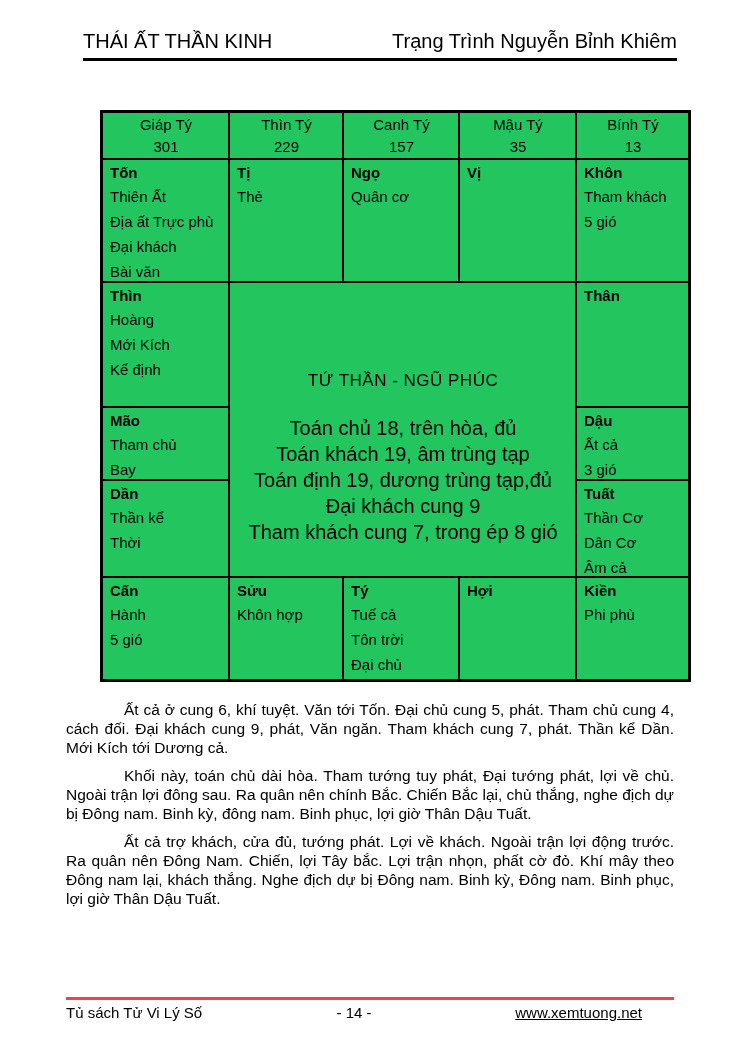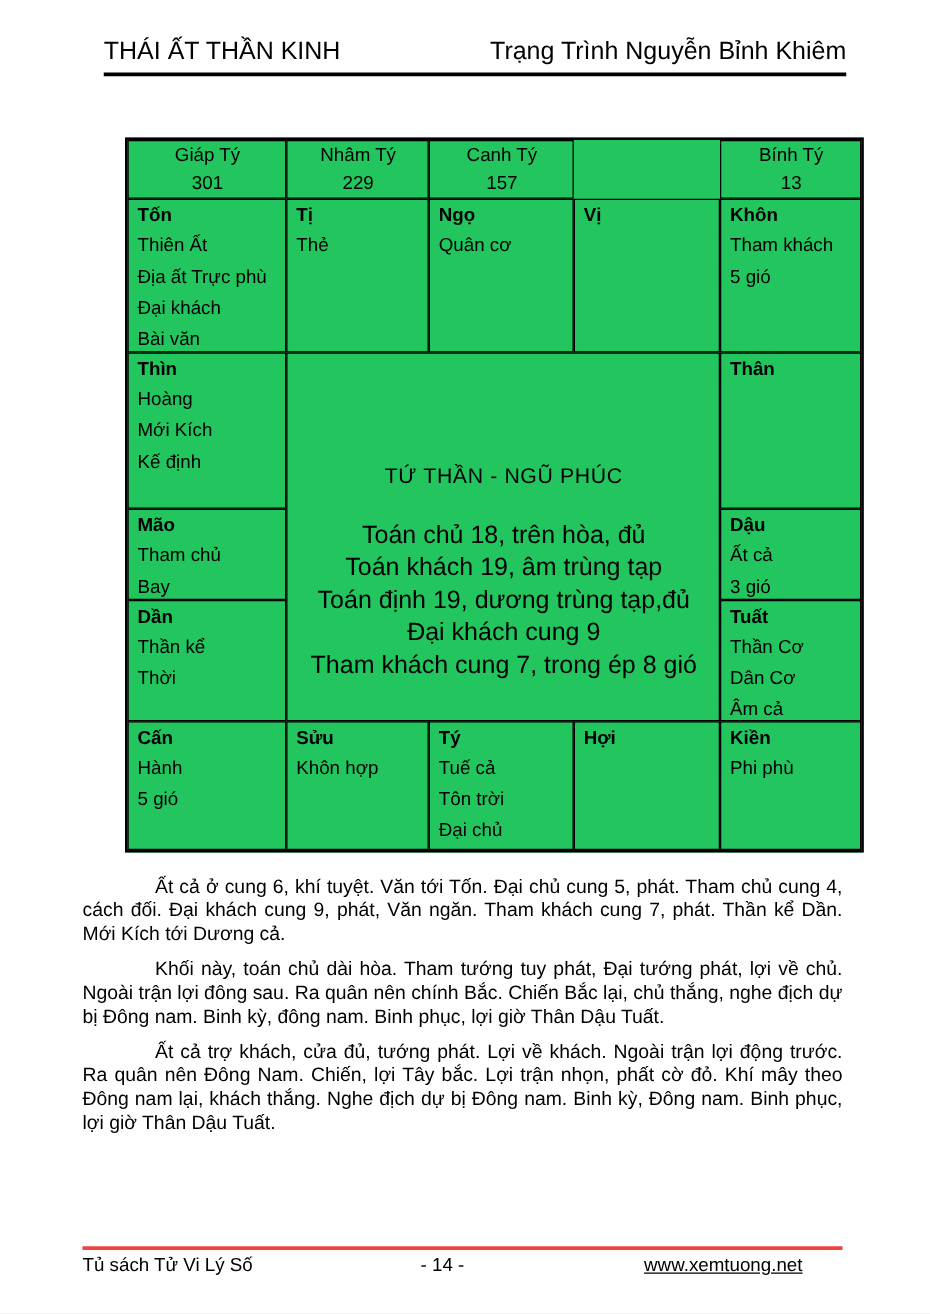--- a/index.html
+++ b/index.html
@@ -81,26 +81,30 @@
     <span>Trạng Trình Nguyễn Bỉnh Khiêm</span>
   </div>
 
   <div class="chart">
 
     <div class="cell head-cell" style="grid-column:1;grid-row:1">
       <div>Giáp Tý</div>
       <div>301</div>
     </div>
     <div class="cell head-cell" style="grid-column:2;grid-row:1">
-      <div>Nhâm Tý</div>
+      <div>Thìn Tý</div>
       <div>229</div>
     </div>
     <div class="cell head-cell" style="grid-column:3;grid-row:1">
       <div>Canh Tý</div>
       <div>157</div>
+    </div>
+    <div class="cell head-cell" style="grid-column:4;grid-row:1">
+      <div>Mậu Tý</div>
+      <div>35</div>
     </div>
     <div class="cell head-cell" style="grid-column:5;grid-row:1">
       <div>Bính Tý</div>
       <div>13</div>
     </div>
 
     <div class="cell" style="grid-column:1;grid-row:2">
       <div class="cell-title">Tốn</div>
       <div class="cell-line">Thiên Ất</div>
       <div class="cell-line">Địa ất  Trực phù</div>

